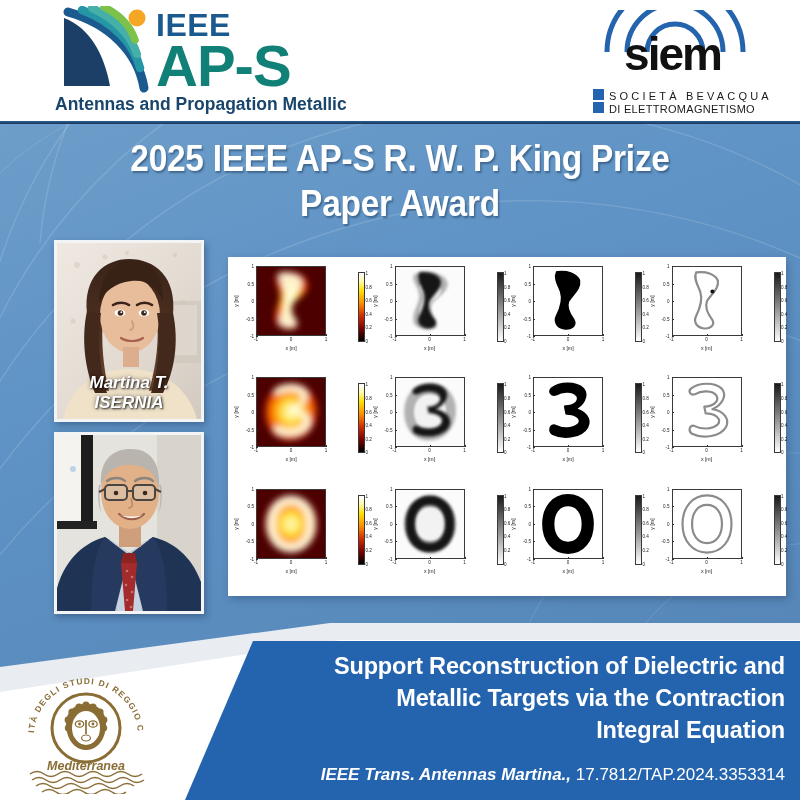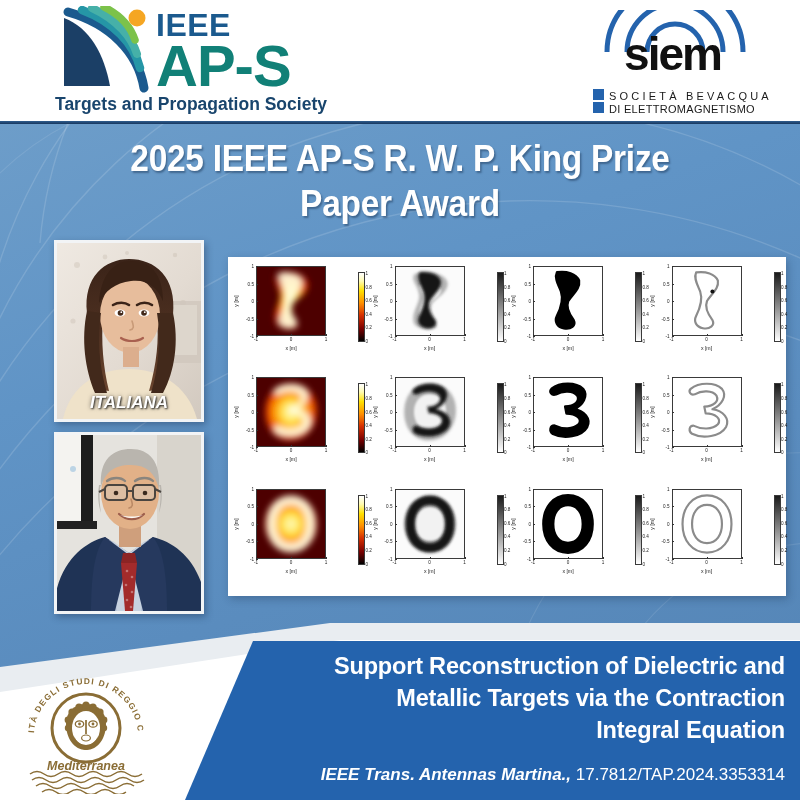--- a/index.html
+++ b/index.html
@@ -262,21 +262,21 @@
         <path d="M 26 2 C 62 14 84 38 90 62" fill="none" stroke="#1d8fa0" stroke-width="8" stroke-linecap="round" opacity="0"></path>
         <path d="M 30 4 C 62 16 82 38 88 62" fill="none" stroke="#2596a6" stroke-width="8.5" stroke-linecap="round"></path>
         <path d="M 40 2 C 66 14 80 32 85 48" fill="none" stroke="#46b0a8" stroke-width="8" stroke-linecap="round"></path>
         <path d="M 52 1 C 70 10 79 22 83 34" fill="none" stroke="#7cc24a" stroke-width="7.5" stroke-linecap="round"></path>
         <circle cx="85" cy="12" r="8.5" fill="#f5a623"></circle>
       </svg>
       <div class="aps-text">
         <div class="aps-ieee">IEEE</div>
         <div class="aps-aps">AP-S</div>
       </div>
-      <div class="aps-sub">Targets and Propagation Society</div>
+      <div class="aps-sub">Antennas and Propagation Metallic</div>
     </div>
 
     <div class="siemlogo">
       <svg class="siem-arcs" width="160" height="44" viewBox="0 0 160 44">
         <path d="M 12 42 A 68 68 0 0 1 148 42" fill="none" stroke="#2463ad" stroke-width="5"></path>
         <path d="M 32 42 A 48 48 0 0 1 128 42" fill="none" stroke="#2463ad" stroke-width="5"></path>
         <path d="M 52 42 A 28 28 0 0 1 108 42" fill="none" stroke="#2463ad" stroke-width="5"></path>
       </svg>
       <div class="siem-word">siem</div>
       <div class="siem-sq1"></div>
@@ -344,21 +344,22 @@
         <circle cx="87.8" cy="69.2" r="0.9" fill="#fff"></circle>
 
         <path d="M 75 78 C 77 84 77 86 73 87" stroke="#c89a78" stroke-width="1.6" fill="none" stroke-linecap="round"></path>
         <path d="M 64 95 C 70 99 80 99 86 95" stroke="#a9604f" stroke-width="2.2" fill="none" stroke-linecap="round"></path>
 
         <path d="M 30 68 C 24 96 28 126 38 150 L 50 150 C 42 124 40 94 44 70 Z" fill="#42291b"></path>
         <path d="M 116 70 C 122 98 118 128 106 150 L 94 150 C 102 124 104 94 100 70 Z" fill="#42291b"></path>
       </g>
     </svg>
     <div class="photo-name">
-      <div>ITALIANA</div>
+      <div>Martina T.</div>
+      <div>ISERNIA</div>
     </div>
   </div>
 
   <div class="photo-card" id="photo-isernia">
     <svg width="144" height="176" viewBox="0 0 144 176">
       <defs>
         <clipPath id="clipB">
             <rect x="0" y="0" width="144" height="176"></rect>
           </clipPath>
       </defs>

